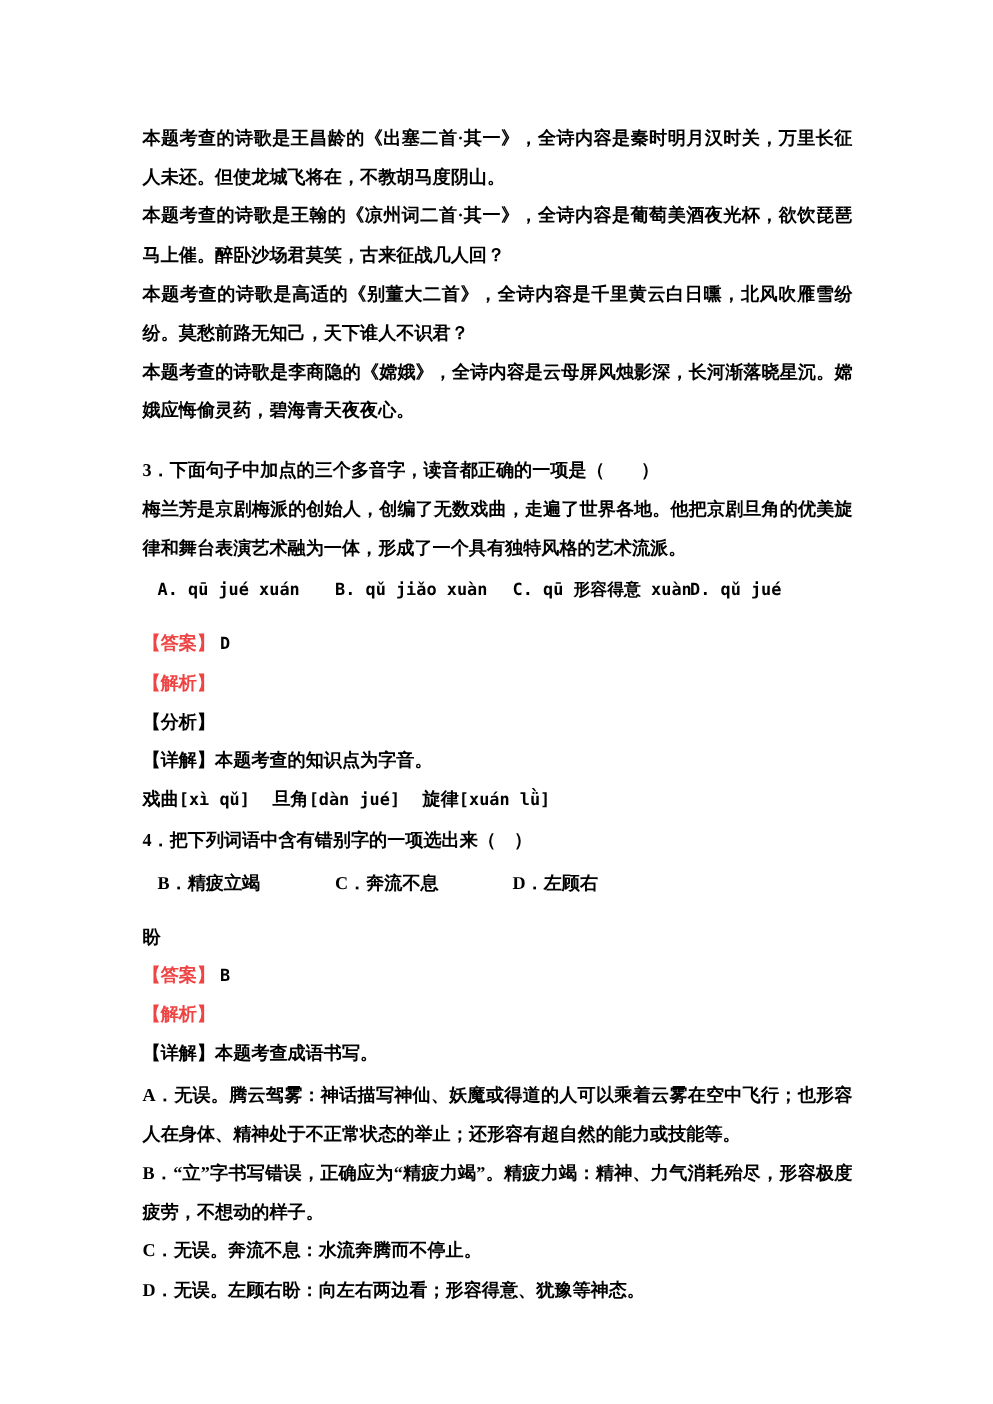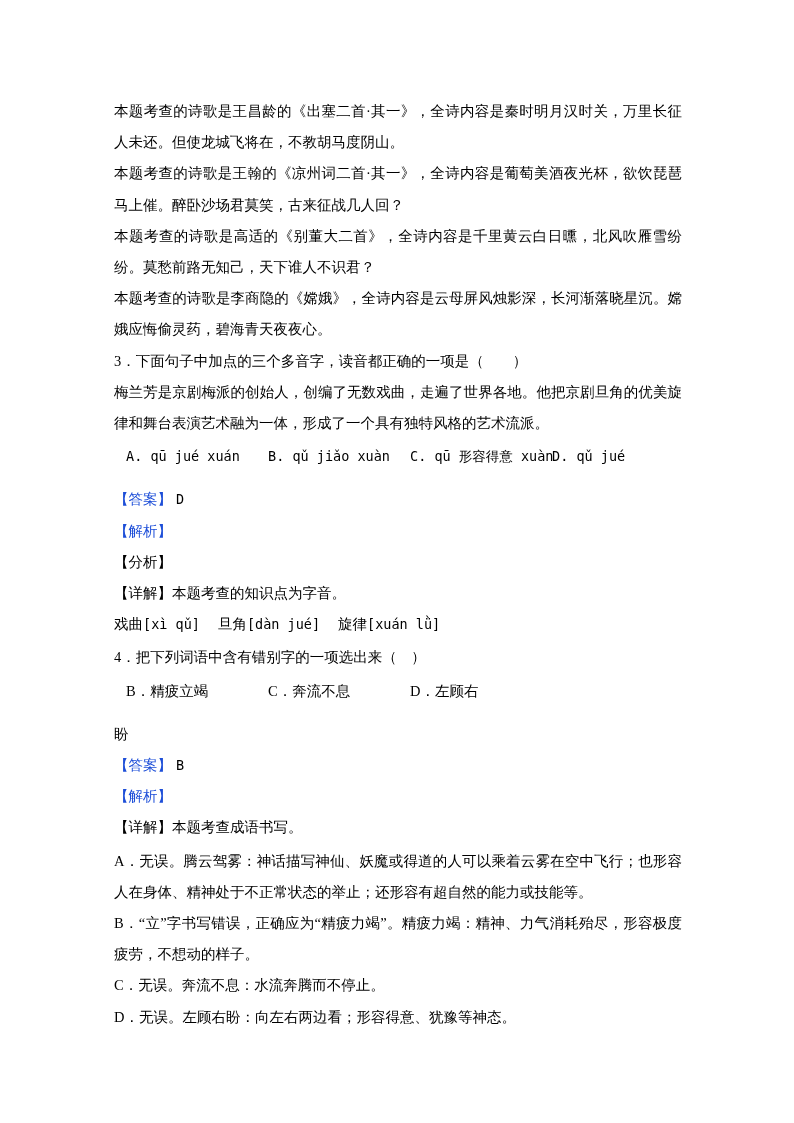--- a/index.html
+++ b/index.html
@@ -12,28 +12,29 @@
     box-sizing: border-box;
     width: 794px;
     height: 1123px;
     background: #ffffff;
     padding: 96px 112px 0 114px;
     font-family: "Liberation Serif", "DejaVu Sans", serif;
     font-size: 14.5px;
     line-height: 31.2px;
     color: #000000;
     overflow: hidden;
+    font-weight: bold;
   }
   .p {
     margin: 0;
     text-align: justify;
     text-align-last: left;
   }
   .label-blue {
-    color: #1d4ed8;
+    color: #ef4444;
   }
   .answer-letter {
     color: #000000;
     padding-left: 4px;
     font-family: "DejaVu Sans Mono", "Liberation Mono", monospace;
     font-size: 13.5px;
   }
   .mono {
     font-family: "DejaVu Sans Mono", "Liberation Mono", monospace;
     font-size: 13.5px;
@@ -52,21 +53,21 @@
     flex: 1 1 auto;
   }
   .glossary {
     display: flex;
     margin: 0;
   }
   .glossary .gitem {
     margin-right: 18px;
     white-space: nowrap;
   }
-  .sp-q3 { margin-top: 0; }
+  .sp-q3 { margin-top: 16px; }
   .sp-row { margin-top: 2px; }
 </style>
 </head>
 <body>
 
 <div class="page">
 
   <p class="p">本题考查的诗歌是王昌龄的《出塞二首·其一》，全诗内容是秦时明月汉时关，万里长征人未还。但使龙城飞将在，不教胡马度阴山。</p>
   <p class="p">本题考查的诗歌是王翰的《凉州词二首·其一》，全诗内容是葡萄美酒夜光杯，欲饮琵琶马上催。醉卧沙场君莫笑，古来征战几人回？</p>
   <p class="p">本题考查的诗歌是高适的《别董大二首》，全诗内容是千里黄云白日曛，北风吹雁雪纷纷。莫愁前路无知己，天下谁人不识君？</p>

